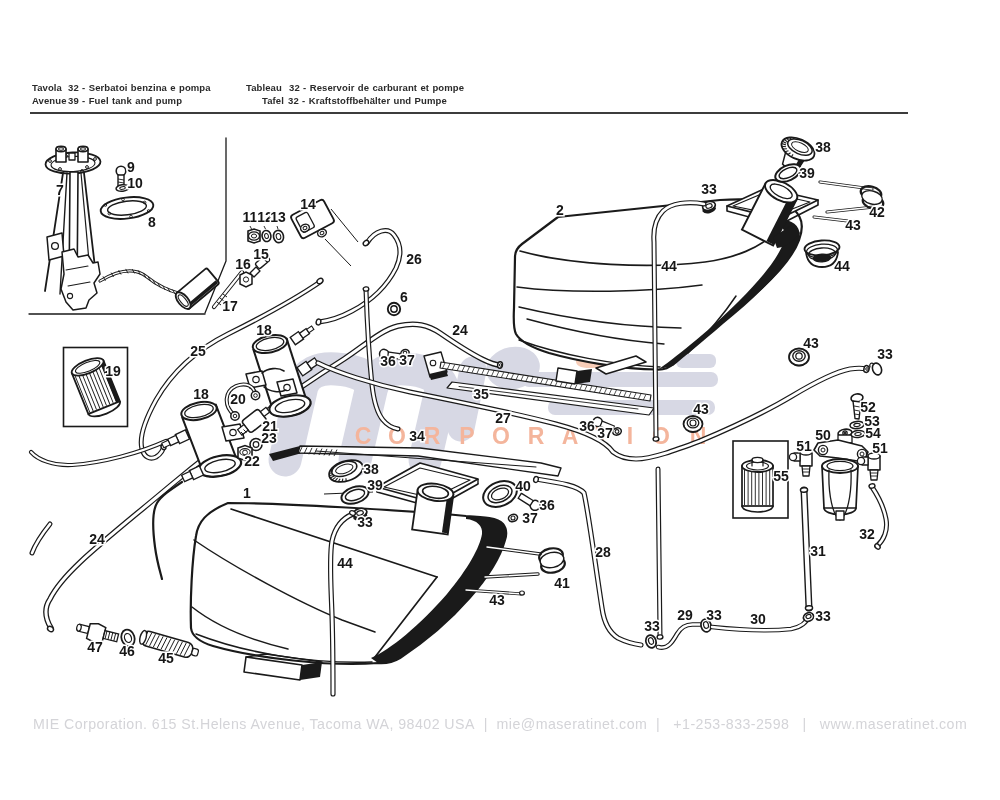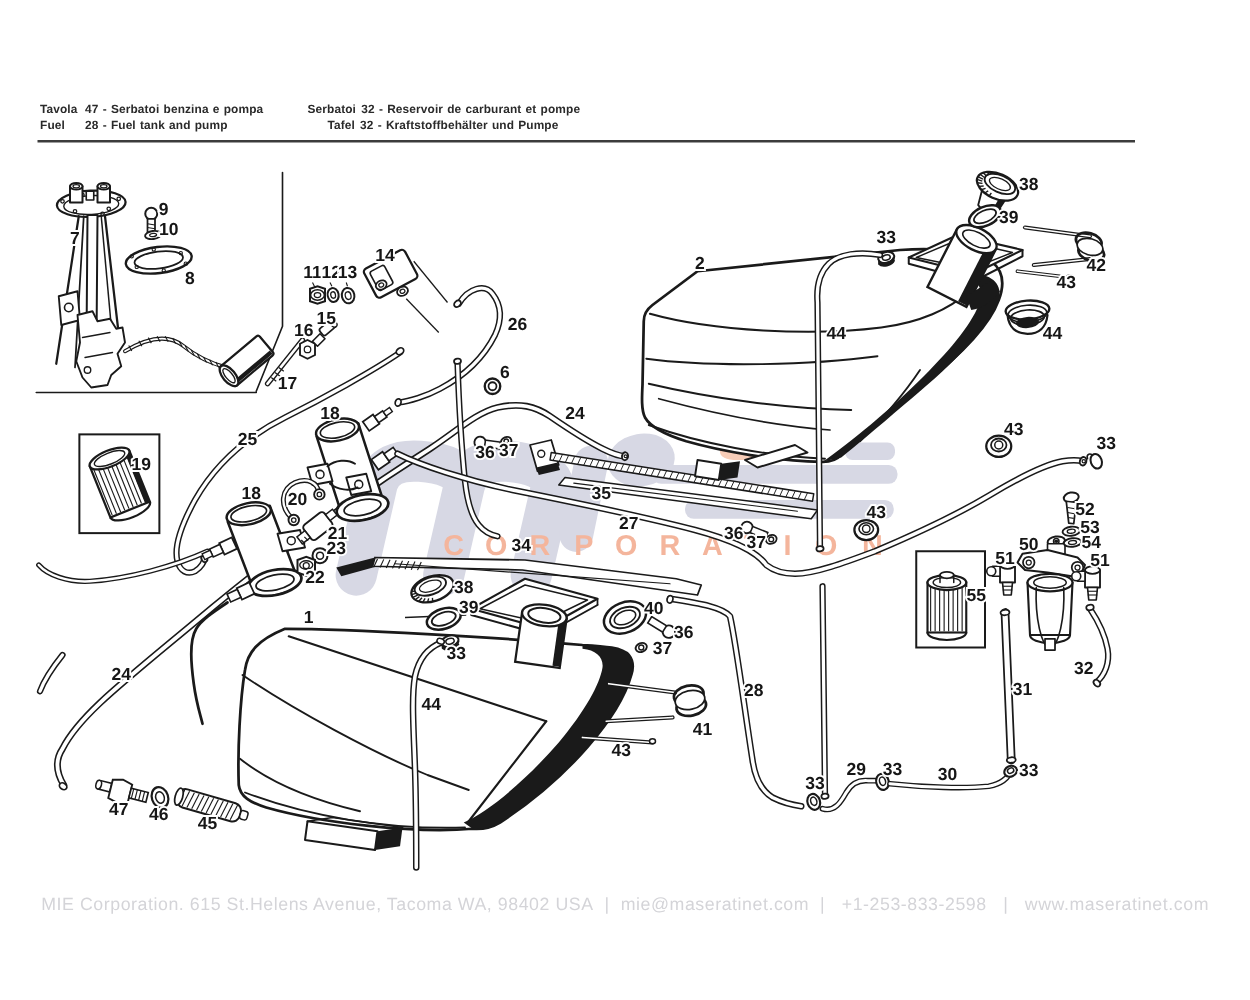--- a/index.html
+++ b/index.html
@@ -8,24 +8,24 @@
   .hdr { position:absolute; font-size:9.5px; font-weight:bold; color:#2a2a2a;
           letter-spacing:0.1px; word-spacing:0.6px; white-space:pre; }
   #rule { position:absolute; left:30px; top:112px; width:878px; height:2px; background:#3c3c3c; }
   #footer { position:absolute; left:33px; top:716px; width:980px; font-size:14.2px;
              color:#d4d4d8; letter-spacing:0.45px; white-space:pre; }
 </style>
 </head>
 <body>
 <div id="page">
   <div class="hdr" style="left:32px;top:82px;">Tavola</div>
-  <div class="hdr" style="left:68px;top:82px;">47 - Serbatoi benzina e pompa</div>
-  <div class="hdr" style="left:32px;top:95px;">Fuel</div>
-  <div class="hdr" style="left:68px;top:95px;">28 - Fuel tank and pump</div>
-  <div class="hdr" style="left:246px;top:82px;">Serbatoi</div>
+  <div class="hdr" style="left:68px;top:82px;">32 - Serbatoi benzina e pompa</div>
+  <div class="hdr" style="left:32px;top:95px;">Avenue</div>
+  <div class="hdr" style="left:68px;top:95px;">39 - Fuel tank and pump</div>
+  <div class="hdr" style="left:246px;top:82px;">Tableau</div>
   <div class="hdr" style="left:289px;top:82px;text-align:right;">32 - Reservoir de carburant et pompe</div>
   <div class="hdr" style="left:246px;top:95px;margin-left:16px;">Tafel</div>
   <div class="hdr" style="left:288px;top:95px;">32 - Kraftstoffbehälter und Pumpe</div>
   <div id="rule"></div>
   <svg width="1000" height="800" viewBox="0 0 1000 800" style="position:absolute;left:0;top:0;">
 <g id="wm">
 <path d="M 285,460 L 302,386 Q 309,367 336,369 Q 366,371 372,386 L 355,460" stroke="#d7d8e4" stroke-width="33" fill="none" stroke-linecap="round" stroke-linejoin="round"></path>
 <path d="M 372,386 Q 379,367 406,369 Q 436,371 442,386 L 425,460" stroke="#d7d8e4" stroke-width="33" fill="none" stroke-linecap="round" stroke-linejoin="round"></path>
 <path d="M 473,370 L 461,428" stroke="#d7d8e4" stroke-width="27" fill="none" stroke-linecap="round" stroke-linejoin="round"></path>
 <ellipse cx="513" cy="368" rx="27" ry="21" transform="rotate(-10 513 368)" stroke="#d7d8e4" stroke-width="0" fill="#d7d8e4"></ellipse>

